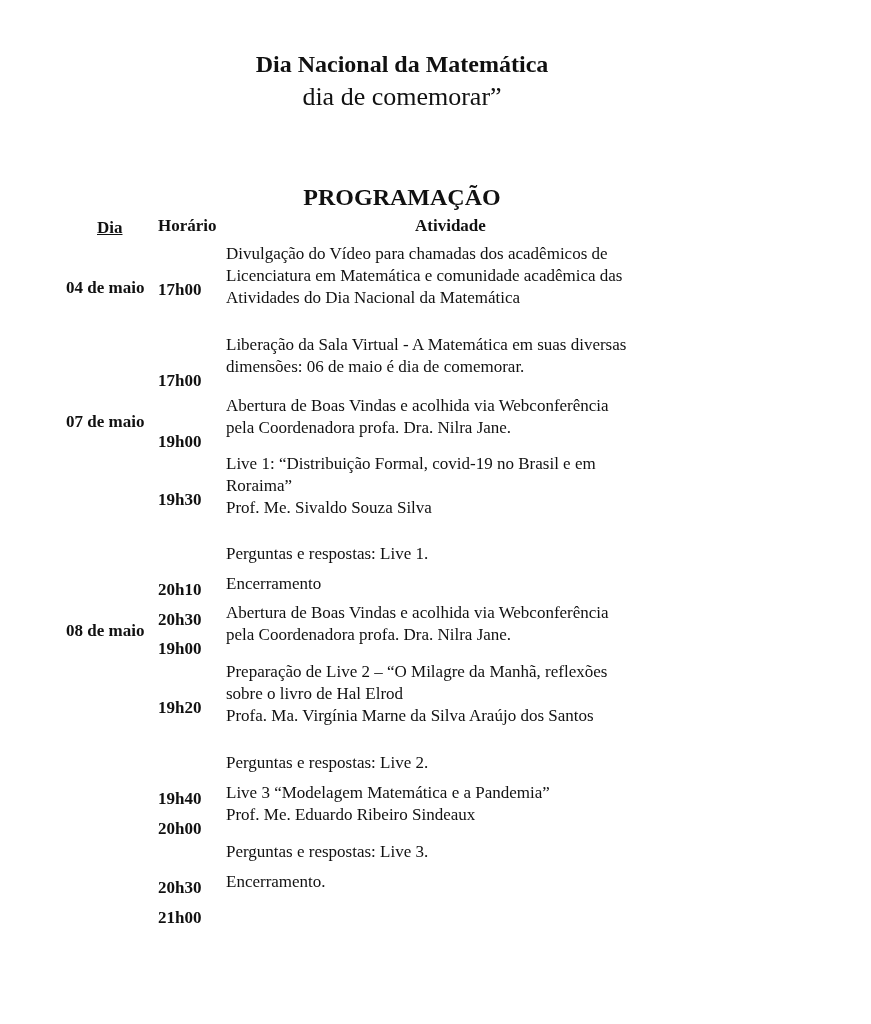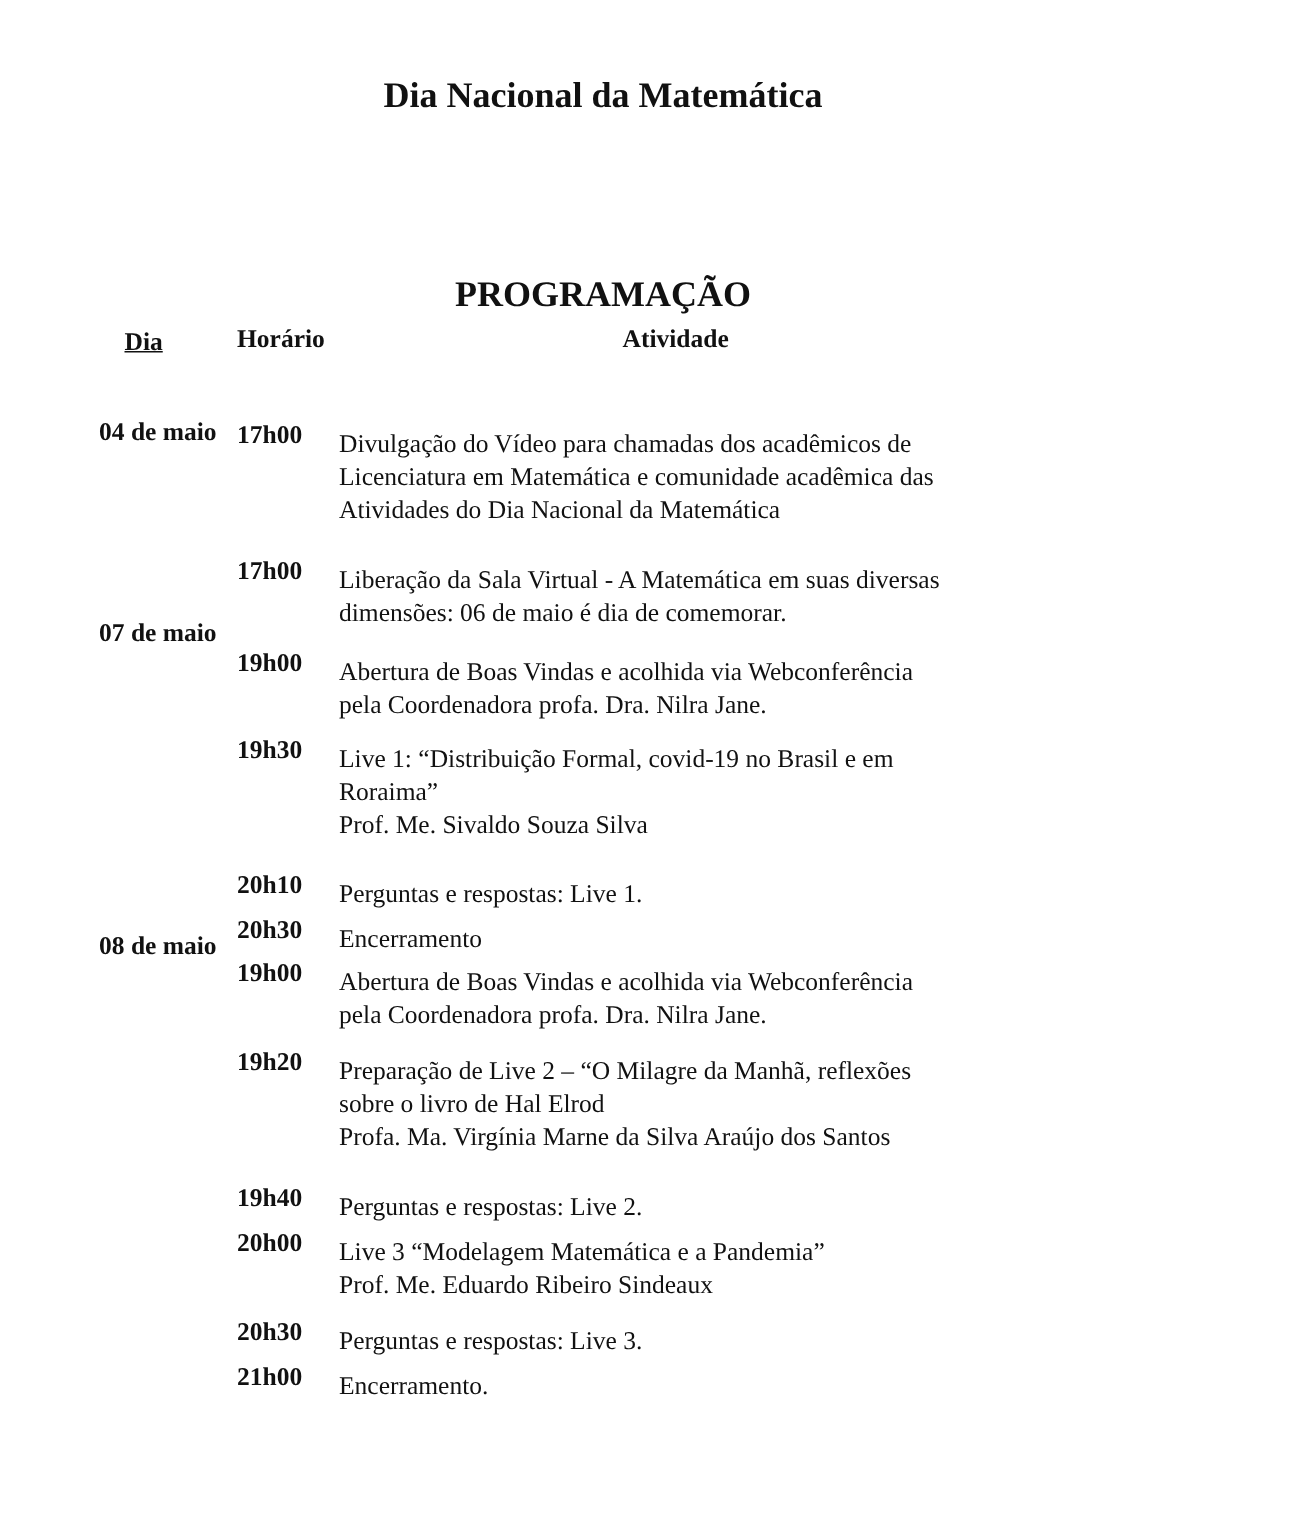--- a/index.html
+++ b/index.html
@@ -13,33 +13,34 @@
   }
   .subtitle {
     position: absolute; top: 80px; left: 60px; width: 684px; text-align: center;
     font-size: 26px; line-height: 33px;
   }
   .prog {
     position: absolute; top: 180px; left: 0; width: 804px; text-align: center;
     font-size: 24px; font-weight: bold; line-height: 34px;
   }
   .hdr { position: absolute; top: 216px; font-size: 17px; font-weight: bold; line-height: 20px; }
-  .hdr-dia { left: 83px; top: 218px; text-decoration: underline; }
+  .hdr-dia { left: 97px; top: 218px; text-decoration: underline; }
   .hdr-hora { left: 158px; }
   .hdr-ativ { left: 415px; }
   .row { position: absolute; left: 0; width: 871px; font-size: 17px; line-height: 22px; }
   .time { position: absolute; left: 158px; font-weight: bold; margin-top: 36px; }
-  .act { position: absolute; left: 226px; width: 470px; white-space: pre-line; margin-top: 42px; }
+  .act { position: absolute; left: 226px; width: 470px; white-space: pre-line; }
   .day { position: absolute; left: 66px; font-size: 17px; font-weight: bold; line-height: 20px; }
 </style>
 </head>
 <body>
 
 <div class="title">Dia Nacional da Matemática</div>
 <div class="subtitle">
+  <div>dia de comemorar”</div>
 </div>
 <div class="prog">PROGRAMAÇÃO</div>
 
 <div class="hdr hdr-dia">Dia</div>
 <div class="hdr hdr-hora">Horário</div>
 <div class="hdr hdr-ativ">Atividade</div>
 
 <div class="day" style="top:278px;">04 de maio</div>
 <div class="day" style="top:412px;">07 de maio</div>
 <div class="day" style="top:621px;">08 de maio</div>

